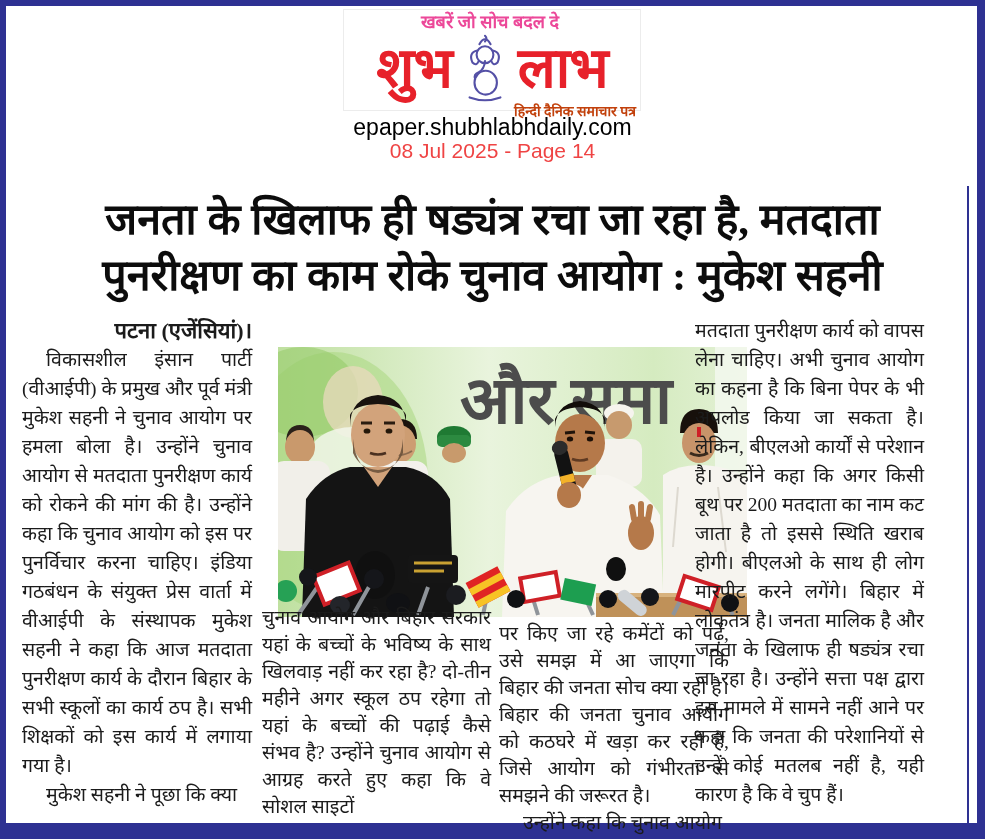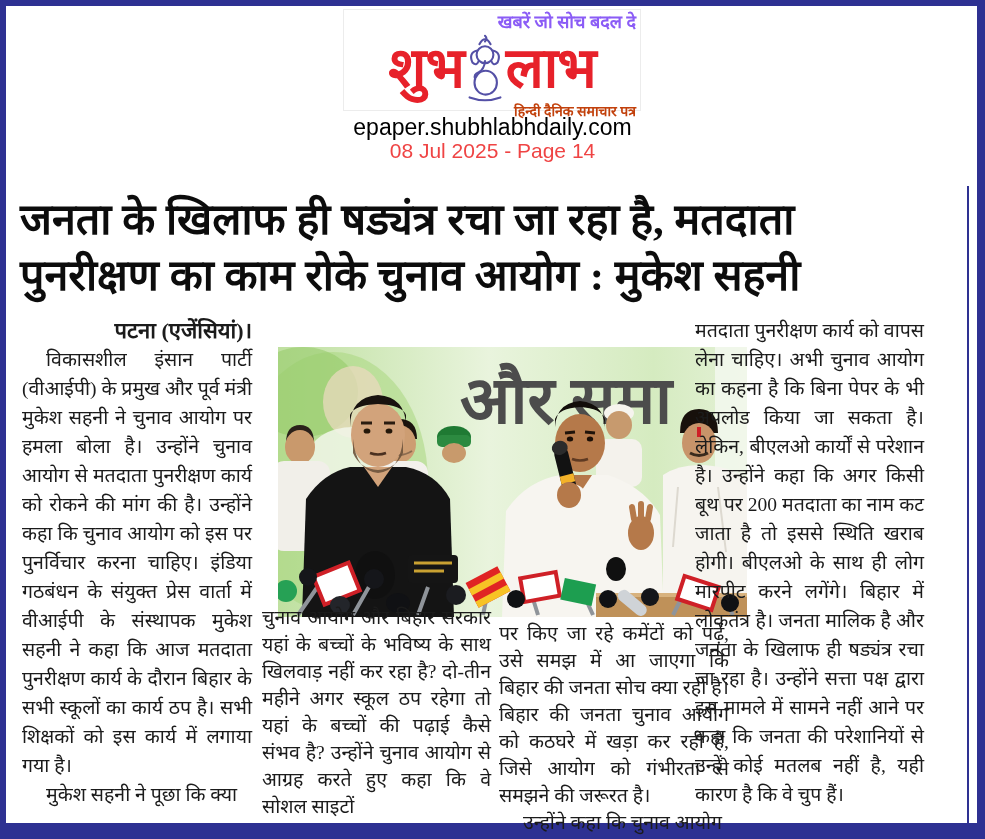--- a/index.html
+++ b/index.html
@@ -9,44 +9,44 @@
   }
   .pborder{position:absolute;background:#2e3192;}
 
   
   .logo-panel{
     position:absolute;left:343px;top:9px;width:298px;height:102px;
     border:1px solid #ececec;background:#fff;display:flex;flex-direction:column;
     box-sizing:border-box;
   }
   .tagline{
-    text-align:right;padding:2px 4px 0 0;color:#8b5cf6;font-weight:bold;
+    text-align:center;padding:2px 4px 0 0;color:#ec4899;font-weight:bold;
     font-size:18px;line-height:20px;font-family:"Liberation Serif","DejaVu Sans",serif;
   }
-  .logo-row{display:flex;align-items:center;justify-content:center;gap:0;flex:1;}
+  .logo-row{display:flex;align-items:center;justify-content:center;gap:12px;flex:1;}
   .logo-word{
     color:#e7212a;font-weight:bold;font-size:56px;line-height:52px;
     font-family:"Liberation Serif","DejaVu Sans",serif;letter-spacing:-1px;
   }
   .subtitle{
     text-align:right;padding:0 4px 4px 0;color:#c2410c;font-weight:bold;
     font-size:14px;line-height:16px;font-family:"Liberation Serif","DejaVu Sans",serif;
   }
   .website{
     position:absolute;left:0;top:115px;width:985px;text-align:center;
     font-size:23px;line-height:25px;color:#000000;
   }
   .datepage{
     position:absolute;left:0;top:139px;width:985px;text-align:center;
     font-size:21px;line-height:24px;color:#ef4444;
   }
 
   
   .headline{
-    position:absolute;left:20px;top:192px;width:945px;text-align:left;
+    position:absolute;left:20px;top:192px;width:945px;text-align:center;
     font-weight:bold;color:#0c0c0c;font-size:43px;line-height:56px;
     font-family:"Liberation Serif","DejaVu Sans",serif;margin:0;
   }
 
   
   .col{
     position:absolute;text-align:justify;color:#1b1b1b;font-size:19.5px;
     line-height:29px;font-family:"Liberation Serif","DejaVu Sans",serif;
   }
   .col p{margin:0;text-indent:24px;}

